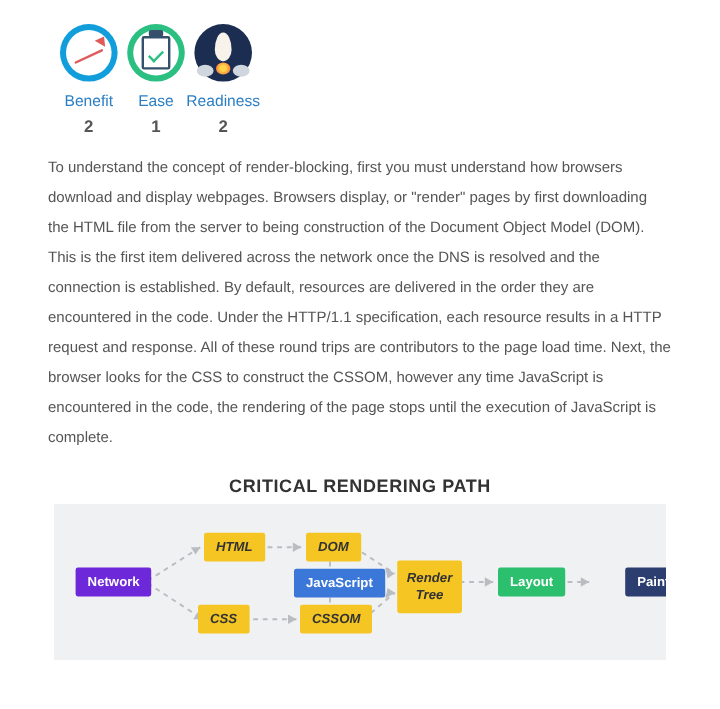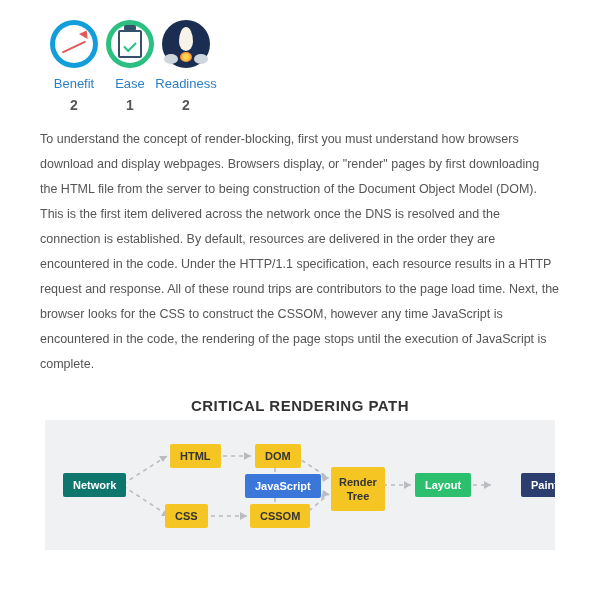--- a/index.html
+++ b/index.html
@@ -22,22 +22,22 @@
   .badge.readiness .flame{position:absolute;bottom:6px;width:12px;height:10px;background:radial-gradient(circle,#ffd54a 30%,#ff8a3c 70%);border-radius:50%;}
   .badge.readiness .cloudL,.badge.readiness .cloudR{position:absolute;bottom:4px;width:14px;height:10px;background:#cfd6de;border-radius:50%;}
   .badge.readiness .cloudL{left:2px;} .badge.readiness .cloudR{right:2px;}
   .metric-label{color:#2c7fc4;font-size:13px;margin-top:8px;font-weight:500;}
   .metric-value{color:#555;font-size:14px;margin-top:6px;font-weight:600;}
   .para{font-size:12.5px;line-height:2.0;color:#555;margin:6px 0 20px 0;}
   .diagram{margin:6px -6px 22px -6px;}
   .diag-title{text-align:center;color:#333;font-weight:800;font-size:15px;letter-spacing:0.5px;margin:4px 0 6px 0;}
   .diag-canvas{position:relative;width:510px;height:130px;background:#f0f1f2;margin:0 auto;overflow:hidden;}
   .node{position:absolute;height:24px;line-height:24px;padding:0 10px;font-size:11px;font-weight:700;color:#fff;border-radius:2px;white-space:nowrap;text-align:center;}
-  .node.txt-dark{color:#333;}
-  .n-network{background:#0f766e;left:18px;top:53px;}
+  .node.txt-dark{color:#333;font-style:italic;}
+  .n-network{background:#6d28d9;left:18px;top:53px;}
   .n-html{background:#f5c623;left:125px;top:24px;color:#333;}
   .n-css{background:#f5c623;left:120px;top:84px;color:#333;}
   .n-dom{background:#f5c623;left:210px;top:24px;color:#333;}
   .n-js{background:#3a77d8;left:200px;top:54px;}
   .n-cssom{background:#f5c623;left:205px;top:84px;color:#333;}
   .n-render{background:#f5c623;left:286px;top:47px;height:36px;line-height:14px;padding:4px 8px;color:#333;display:flex;flex-direction:column;justify-content:center;}
   .n-layout{background:#2bbf6e;left:370px;top:53px;}
   .n-paint{background:#2b3e6f;left:450px;top:53px;margin-left:26px;}
   svg.edges{position:absolute;inset:0;width:100%;height:100%;}
   svg.edges line{stroke:#b9bcc0;stroke-width:1.6;stroke-dasharray:4 4;}

